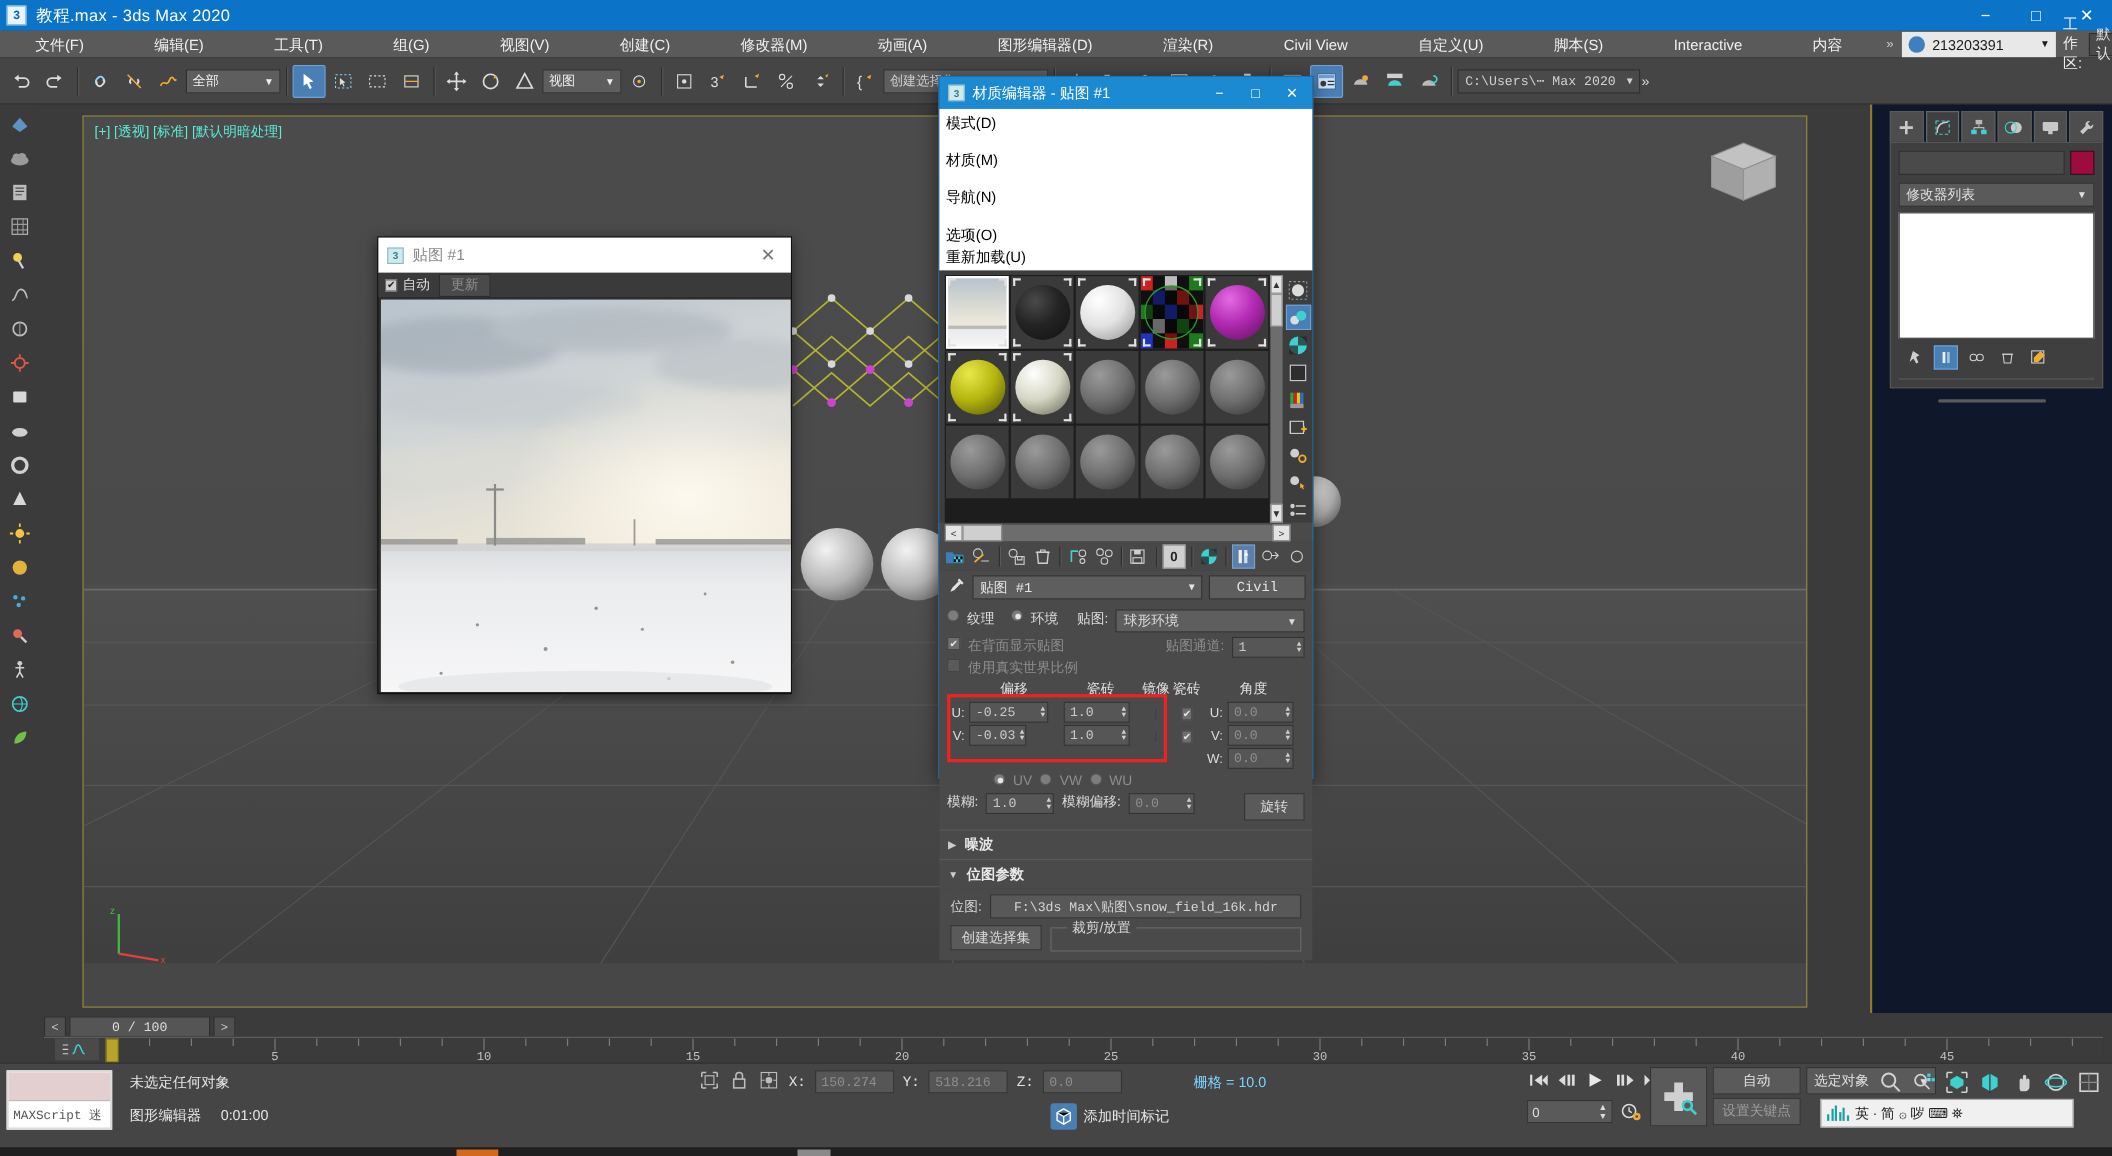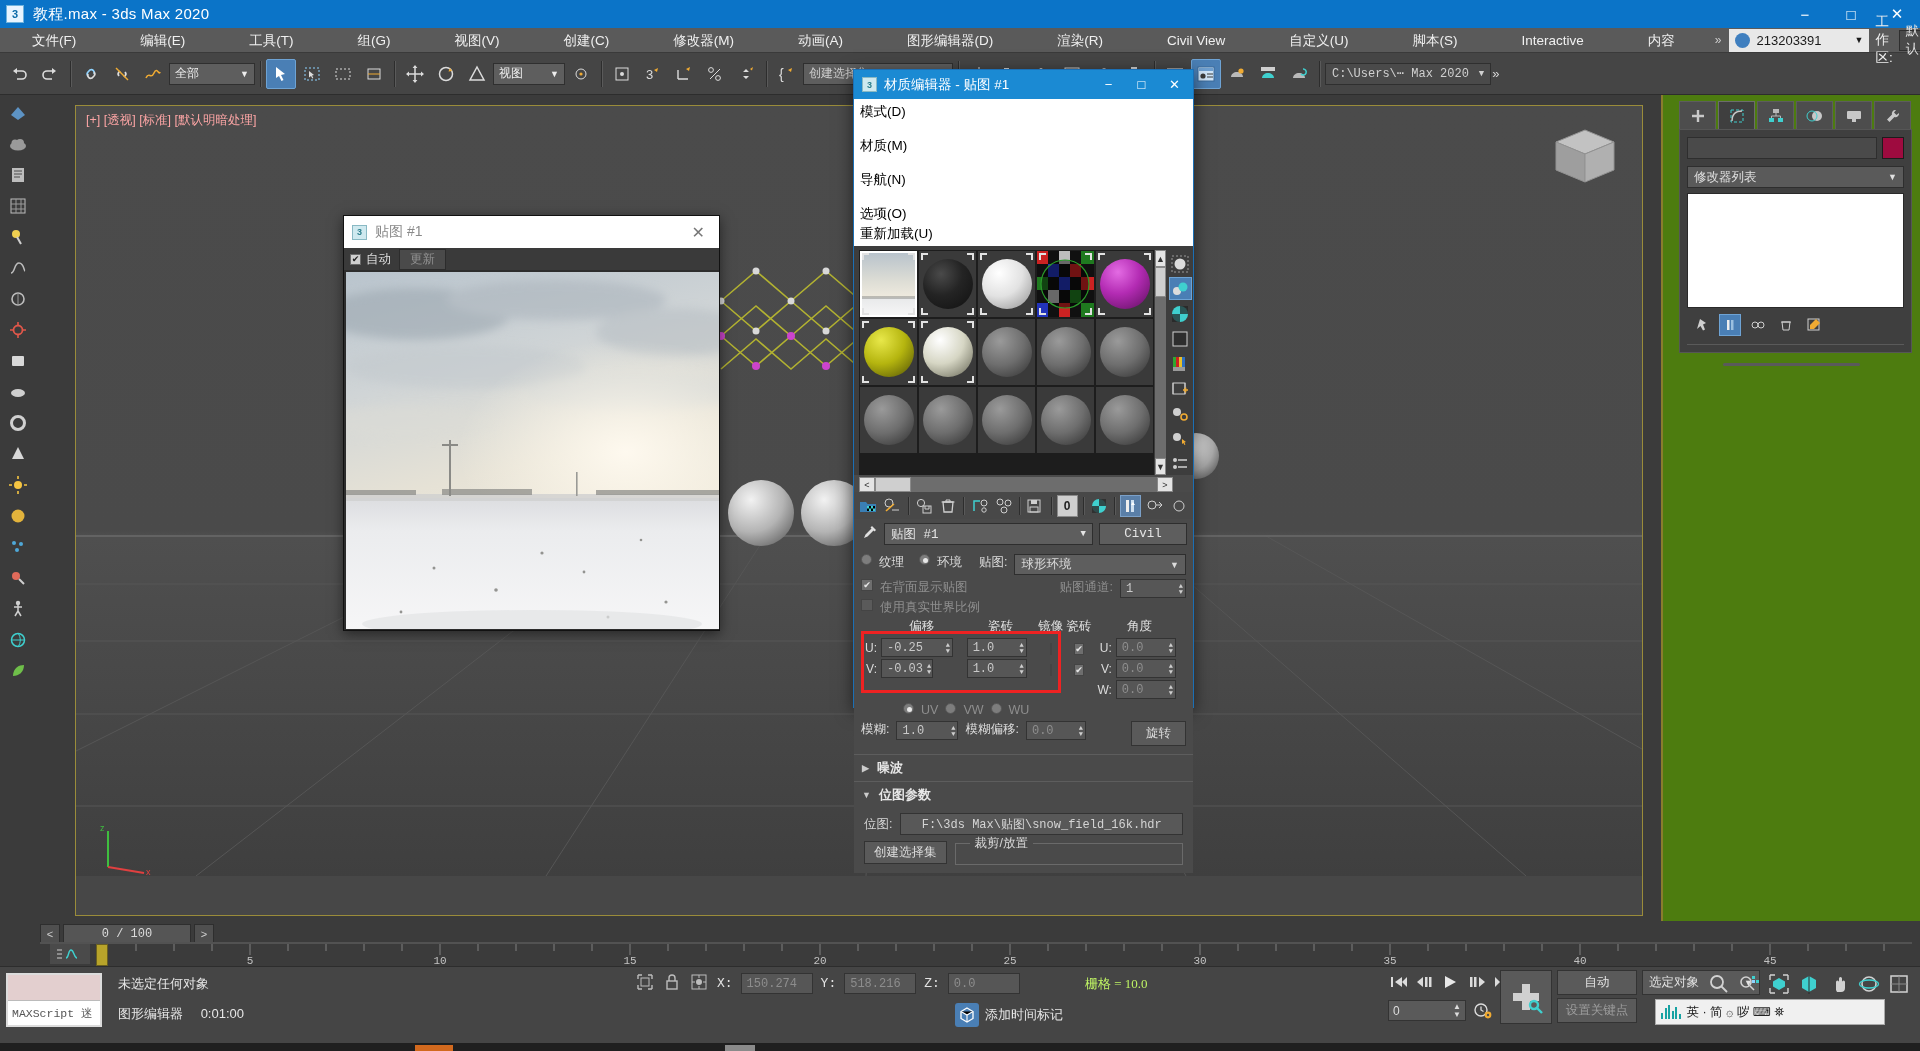--- a/index.html
+++ b/index.html
@@ -56,27 +56,27 @@
   .pathbox .dd { margin-left:10px; font-size:9px; }
 
   
   .leftrail { position:absolute; left:0; top:95px; width:36px; bottom:130px; background:#3b3b3b;
               display:flex; flex-direction:column; align-items:center; padding-top:4px; gap:3px; }
   .lr { width:28px; height:28px; display:flex; align-items:center; justify-content:center; }
 
   
   .viewport { position:absolute; left:75px; top:105px; right:277px; bottom:135px;
               background:#474747; border:1px solid #9a8c3a; overflow:hidden; }
-  .vplabel { position:absolute; left:10px; top:6px; font-size:12.5px; color:#fca5a5;
+  .vplabel { position:absolute; left:10px; top:6px; font-size:12.5px; color:#5eead4;
              font-family:"Liberation Sans", sans-serif; z-index:5; }
   .gridsvg { position:absolute; inset:0; }
   .axis { position:absolute; left:22px; bottom:38px; width:60px; height:54px; }
 
   
-  .cmdpanel { position:absolute; right:0; top:95px; width:259px; bottom:130px; background:#4d7c0f;
+  .cmdpanel { position:absolute; right:0; top:95px; width:220px; bottom:130px; background:#0f172a;
               border-left:2px solid #8a7c2e; }
   .cmdtabs { display:flex; gap:2px; padding:6px 8px 0 16px; }
   .cmdtab { width:37px; height:28px; background:#4d4d4d; border:1px solid #5d5d5d; border-bottom:none;
             display:flex; align-items:center; justify-content:center; color:#c8c8c8; }
   .cmdtab.sel { background:#3f3f3f; border-color:#6c6c6c; color:#3fd0cf; }
   .cmdbody { margin:0 8px 0 16px; background:#3f3f3f; border:1px solid #565656; padding:7px; }
   .namerow { display:flex; gap:5px; }
   .namefld { flex:1; height:22px; background:#4a4a4a; border:1px solid #2e2e2e; }
   .colorchip { width:22px; height:22px; background:#9e0b3f; border:1px solid #1c1c1c; }
   .modlist { margin-top:7px; height:22px; background:#5a5a5a; border:1px solid #2e2e2e;
@@ -208,22 +208,22 @@
   .mxs-top { height:26px; background:#e3cfcf; border-bottom:1px solid #bbb; }
   .mxs-bot { height:24px; font-size:11.5px; color:#555; display:flex; align-items:center;
              padding-left:4px; font-family:"Liberation Mono",monospace; }
   .statustxt { position:absolute; left:118px; top:8px; font-size:13px; color:#e6e6e6; }
   .statustxt2 { position:absolute; left:118px; top:38px; font-size:13px; color:#e6e6e6; }
   .coords { position:absolute; left:635px; top:5px; display:flex; align-items:center; gap:8px; }
   .cfld { height:21px; width:72px; background:#565656; border:1px solid #333; color:#8d8d8d;
           display:flex;align-items:center;padding:0 5px; font-size:12px;
           font-family:"Liberation Mono",monospace; }
   .clab { font-size:13px; color:#e2e2e2; font-family:"Liberation Mono",monospace; }
-  .gridtxt { position:absolute; left:1085px; top:8px; font-size:13px; color:#bef264;
-             font-family:Liberation Serif, serif; }
+  .gridtxt { position:absolute; left:1085px; top:8px; font-size:13px; color:#7dd3fc;
+             font-family:Liberation Sans, sans-serif; }
   .tagbtn { position:absolute; left:955px; top:36px; display:flex; align-items:center; gap:6px; }
   .tagico { width:24px;height:24px;background:#4a7fb5;border-radius:3px;display:flex;
             align-items:center;justify-content:center;color:#fff; }
   .playctl { position:absolute; left:1388px; top:4px; display:flex; align-items:center; gap:4px; color:#dcdcdc; }
   .pc { width:22px;height:22px;display:flex;align-items:center;justify-content:center;font-size:13px; }
   .frmfld { position:absolute; left:1388px; top:33px; width:78px; height:21px; background:#5a5a5a;
             border:1px solid #333; display:flex; align-items:center; padding:0 4px; font-size:12px; color:#ddd; }
   .keybtns { position:absolute; left:1500px; top:3px; display:flex; gap:5px; align-items:flex-start; }
   .bigplus { width:52px;height:54px;background:#5a5a5a;border:1px solid #333;
              display:flex;align-items:center;justify-content:center; }

